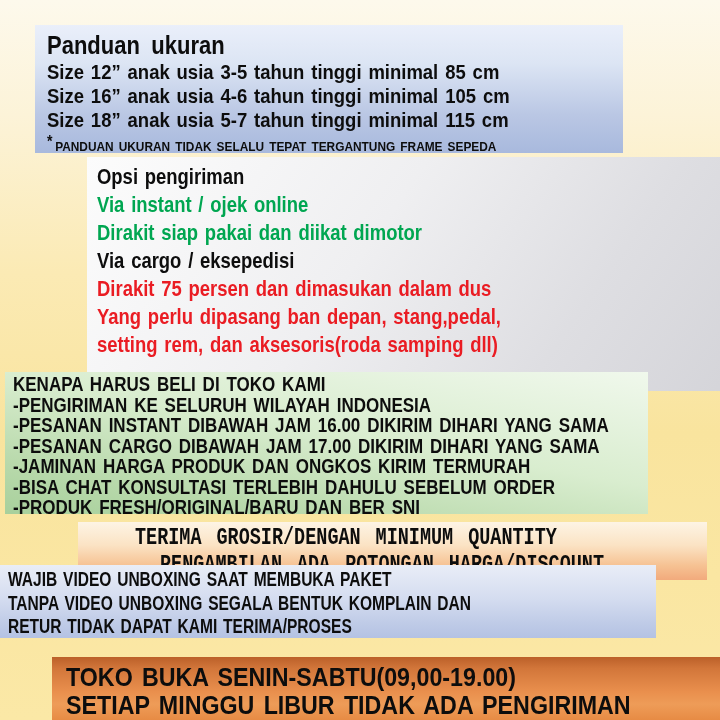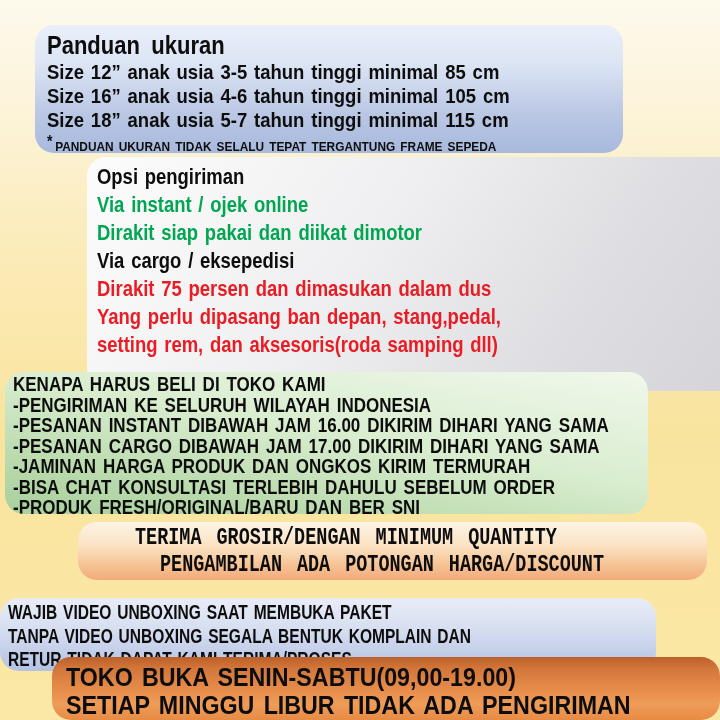--- a/index.html
+++ b/index.html
@@ -4,21 +4,21 @@
 <style>
   html,body{margin:0;padding:0;}
   .canvas{
     position:relative;
     width:720px;height:720px;
     overflow:hidden;
     font-family:"Liberation Sans","DejaVu Sans",sans-serif;
     font-weight:bold;
     background:linear-gradient(180deg,#fdf9ec 0%,#fcf3d8 16%,#fbeab4 38%,#f9e49e 60%,#fbe8a6 100%);
   }
-  .box{position:absolute;overflow:hidden;border-radius:19px;}
+  .box{position:absolute;overflow:hidden;}
   .ln{display:block;white-space:nowrap;transform-origin:left top;color:#0d0d0d;}
 
   
   .box-size-guide{
     left:35px;top:25px;width:588px;height:128px;
     padding:6px 0 0 12px;box-sizing:border-box;
     background:linear-gradient(180deg,#eaeffa 0%,#dce5f4 30%,#bac7e4 70%,#a8b9dd 100%);
   }
   .box-size-guide .t1{font-size:25px;line-height:29px;word-spacing:6px;transform:scaleX(.88);}
   .box-size-guide .s1{font-size:21px;line-height:24px;word-spacing:2px;transform:scaleX(.88);}
@@ -47,21 +47,21 @@
     padding:2px 0 0 0;box-sizing:border-box;
     background:linear-gradient(180deg,#fdf4e5 0%,#fbe3c4 40%,#f6c293 75%,#f2aa7c 100%);
     font-family:Liberation Mono, monospace;
   }
   .box-wholesale .ln{font-size:24px;line-height:27px;word-spacing:5px;transform:scaleX(.77);}
   .box-wholesale .ml1{margin-left:57px;}
   .box-wholesale .ml2{margin-left:82px;}
 
   
   .box-unboxing{
-    left:0px;top:598px;width:656px;height:73px;
+    left:0px;top:565px;width:656px;height:73px;
     padding:2px 0 0 8px;box-sizing:border-box;
     background:linear-gradient(180deg,#e9edf7 0%,#d5ddf0 45%,#bfcbe7 80%,#b4c2e3 100%);
   }
   .box-unboxing .ln{font-size:21px;line-height:23.5px;word-spacing:2px;transform:scaleX(.74);}
 
   
   .box-hours{
     left:52px;top:657px;width:668px;height:63px;
     padding:6px 0 0 14px;box-sizing:border-box;
     background:linear-gradient(180deg,#bb6029 0%,#d2763a 18%,#e98f4d 55%,#ee9c58 75%,#e78b44 100%);

